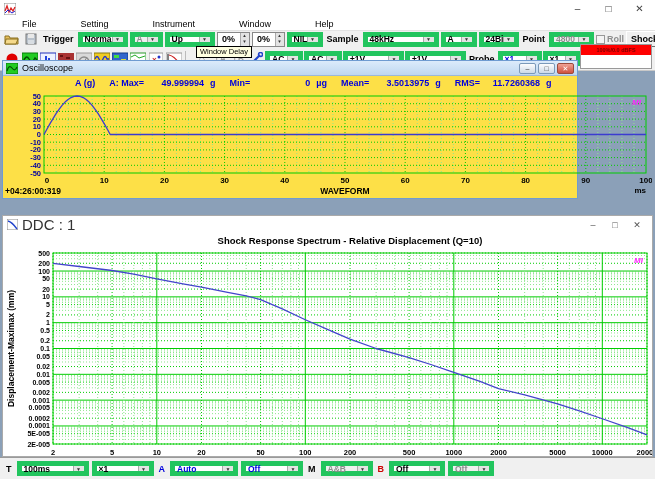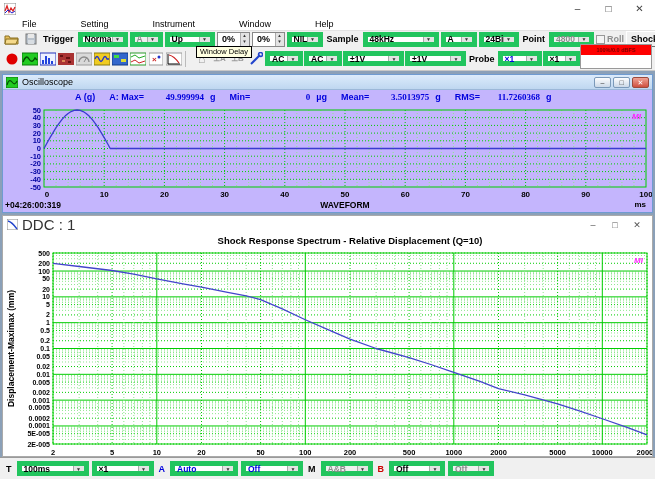--- a/index.html
+++ b/index.html
@@ -31,31 +31,31 @@
   .tbtn{height:16px;background:#f0f0f0;border:1px solid;border-color:#fff #6d6d6d #6d6d6d #fff;font-weight:bold;font-size:9px;padding:0 4px;line-height:13px;flex:0 0 auto;}
   .chk{display:flex;align-items:center;gap:2px;color:#8e8e8e;font-weight:bold;flex:0 0 auto;}
   .chk .box{width:9px;height:9px;border:1px solid #999;background:#f4f4f4;}
   .ticon{width:17px;height:16px;display:flex;align-items:center;justify-content:center;flex:0 0 auto;}
   .sep{width:5px;height:16px;border-left:1px solid #bbb;margin:0 2px;flex:0 0 auto;}
   .meter{position:absolute;right:3px;top:44px;width:72px;height:25px;border:1px solid #999;background:#fff;}
   .meter .mbar{height:10px;background:#ff0000;color:#7a0000;font-size:5.5px;font-weight:bold;text-align:center;line-height:10px;overflow:hidden;}
   .tooltip{position:absolute;left:196px;top:46px;height:12px;background:#ffffe1;border:1px solid #000;font-size:7.5px;line-height:10px;padding:0 3px;color:#000;z-index:60;white-space:nowrap;}
 
   
-  .oscwin{position:absolute;left:2px;top:74px;width:651px;height:139px;background:#c4b5fd;border:1px solid #6f9bd1;z-index:10;}
+  .oscwin{position:absolute;left:2px;top:60px;width:576px;height:139px;background:#fde047;border:1px solid #6f9bd1;z-index:10;}
   .osc-title{height:15px;background:linear-gradient(#dcebfb,#bfd7f0);display:flex;align-items:center;padding:0 3px;border-bottom:1px solid #9cb8d8;}
   .osc-title .ttext{margin-left:4px;font-size:9px;color:#000;}
   .aerobtns{margin-left:auto;display:flex;gap:2px;}
   .aerobtn{width:17px;height:11px;border:1px solid #7b99b9;border-radius:2px;background:linear-gradient(#fdfdfd,#ccd9e8);font-size:7px;line-height:9px;text-align:center;color:#333;}
   .aerobtn.close{background:linear-gradient(#f0a294,#cf5040);color:#fff;border-color:#9c4a3c;}
   .osc-stats{height:14px;display:flex;align-items:center;color:#0000dd;font-weight:bold;font-size:9px;white-space:nowrap;}
   .osc-stats .chan{margin-left:72px;}
   .osc-stats .grp{display:flex;align-items:baseline;}
   .osc-stats .gl{margin-left:14px;}
-  .osc-stats .gv{display:inline-block;width:60px;text-align:right;font-family:Liberation Serif, serif;}
+  .osc-stats .gv{display:inline-block;width:60px;text-align:right;}
   .osc-stats .gu{margin-left:6px;}
   .osc-plot{position:relative;width:649px;height:108px;}
 
   
   .ddcwin{position:absolute;left:2px;top:215px;width:651px;height:242px;background:#fff;border:1px solid #aaa;z-index:10;}
   .ddc-title{height:17px;display:flex;align-items:center;padding:0 4px;background:#fff;}
   .ddc-title .ttext{margin-left:4px;color:#333;font-size:15px;}
   .ddc-title .pbtn{width:22px;text-align:center;color:#555;font-size:9px;}
   .ddc-plot{position:relative;width:649px;height:224px;}
 

